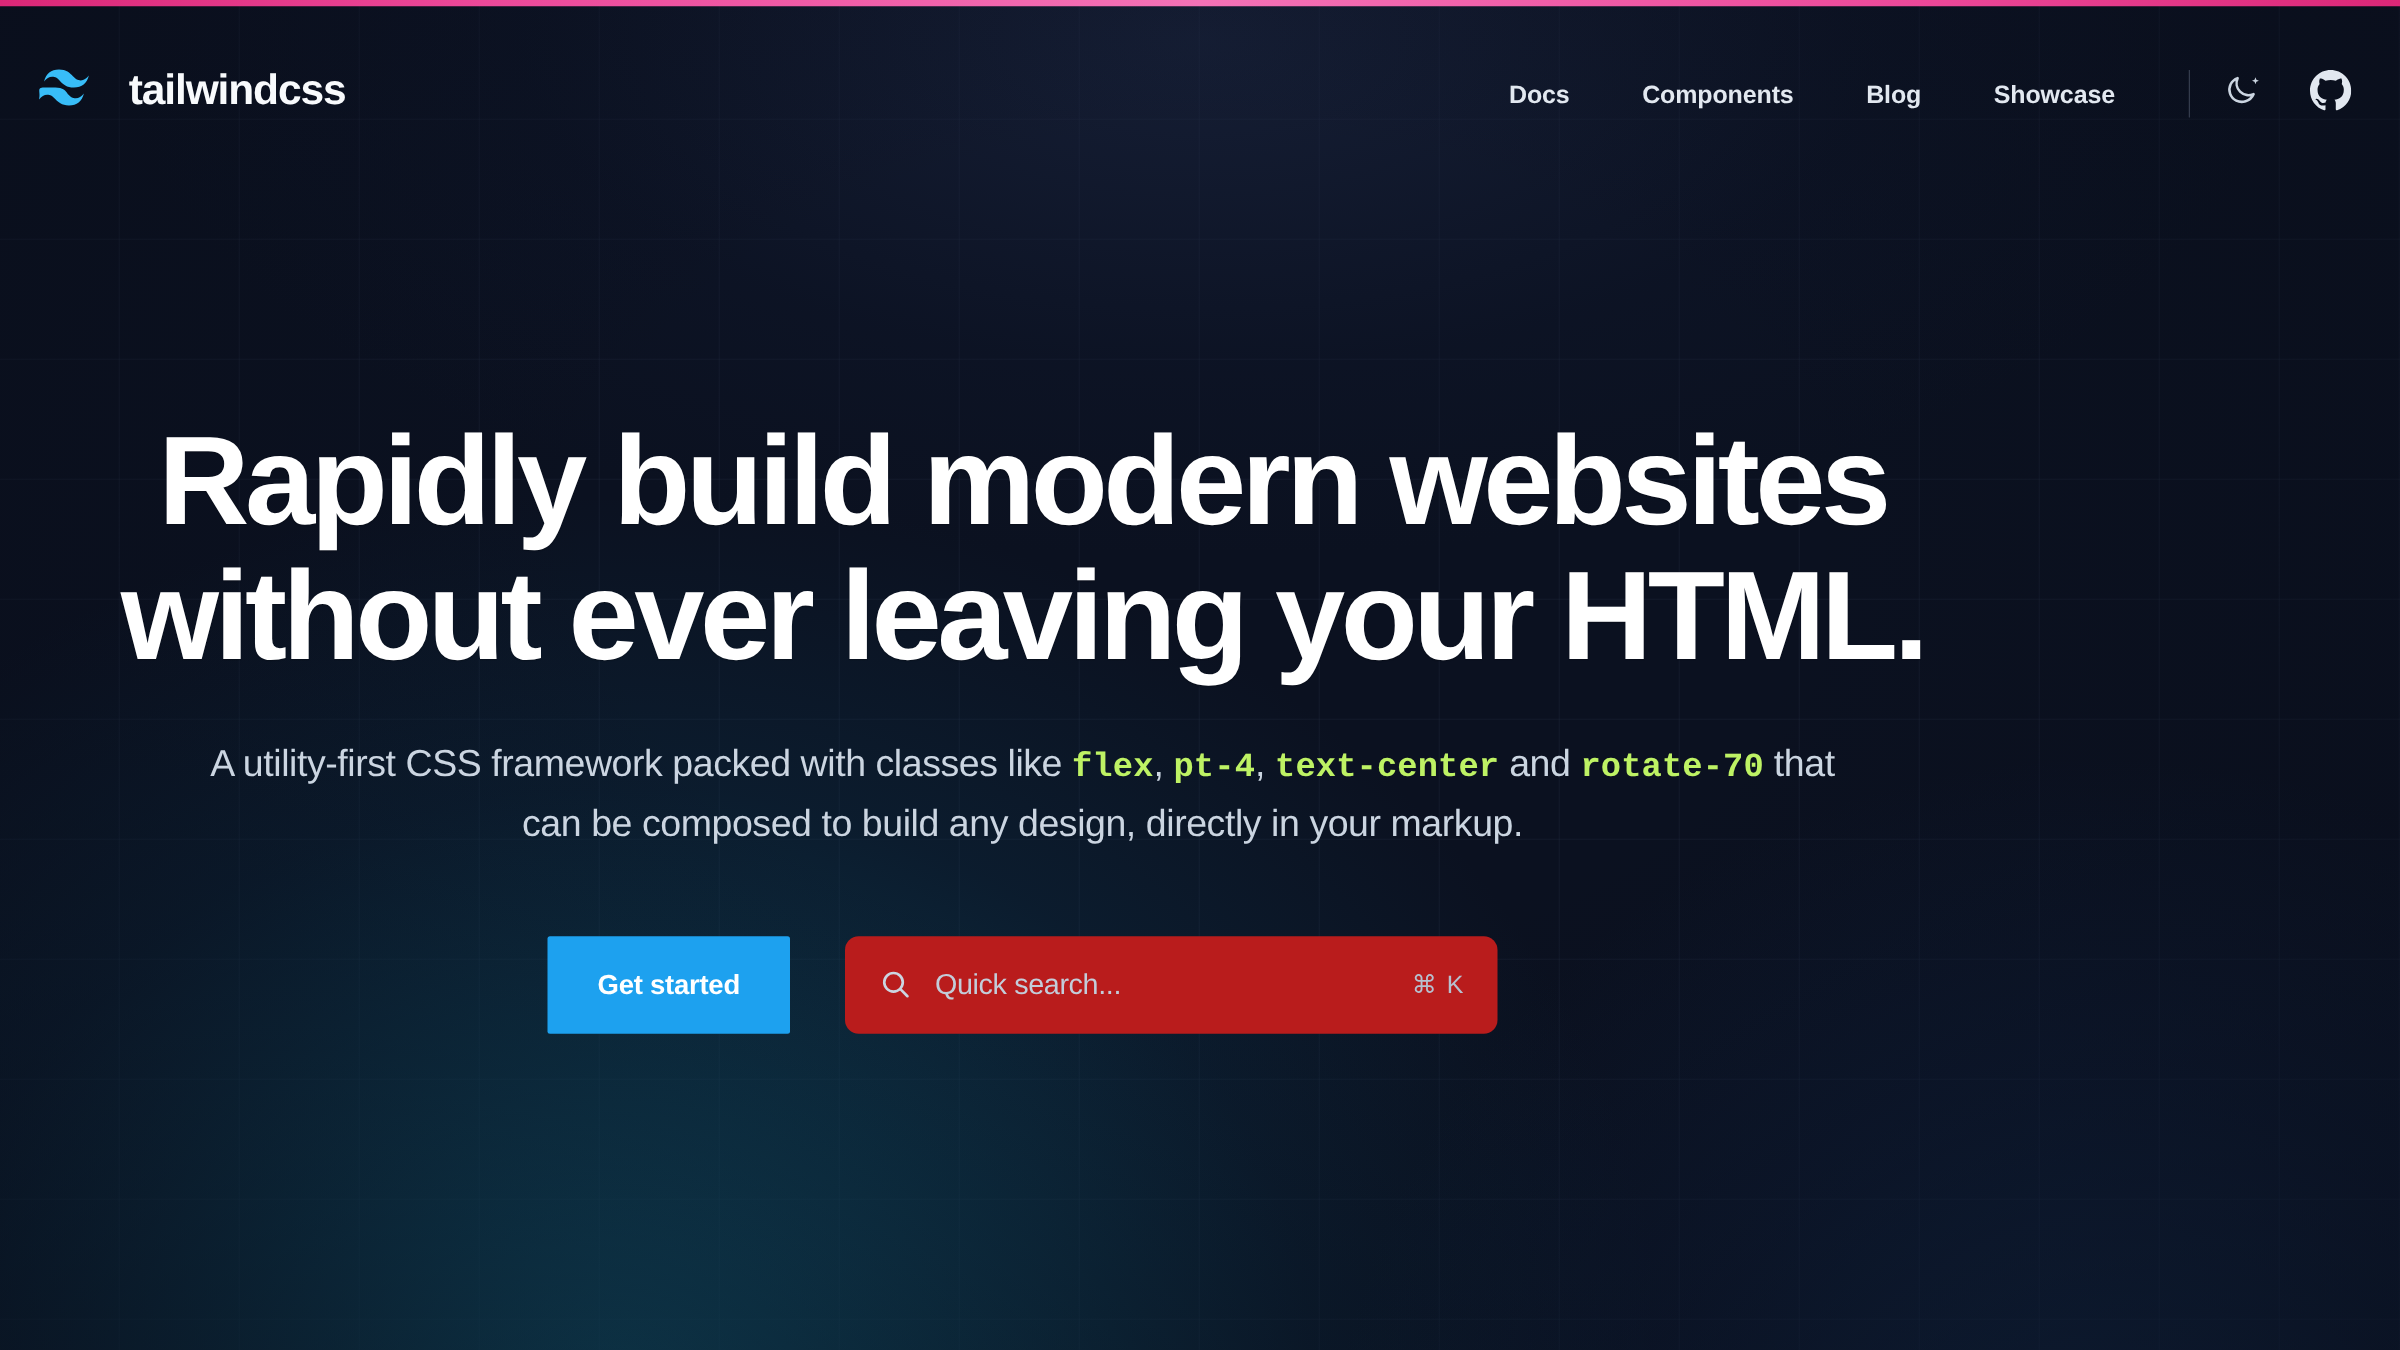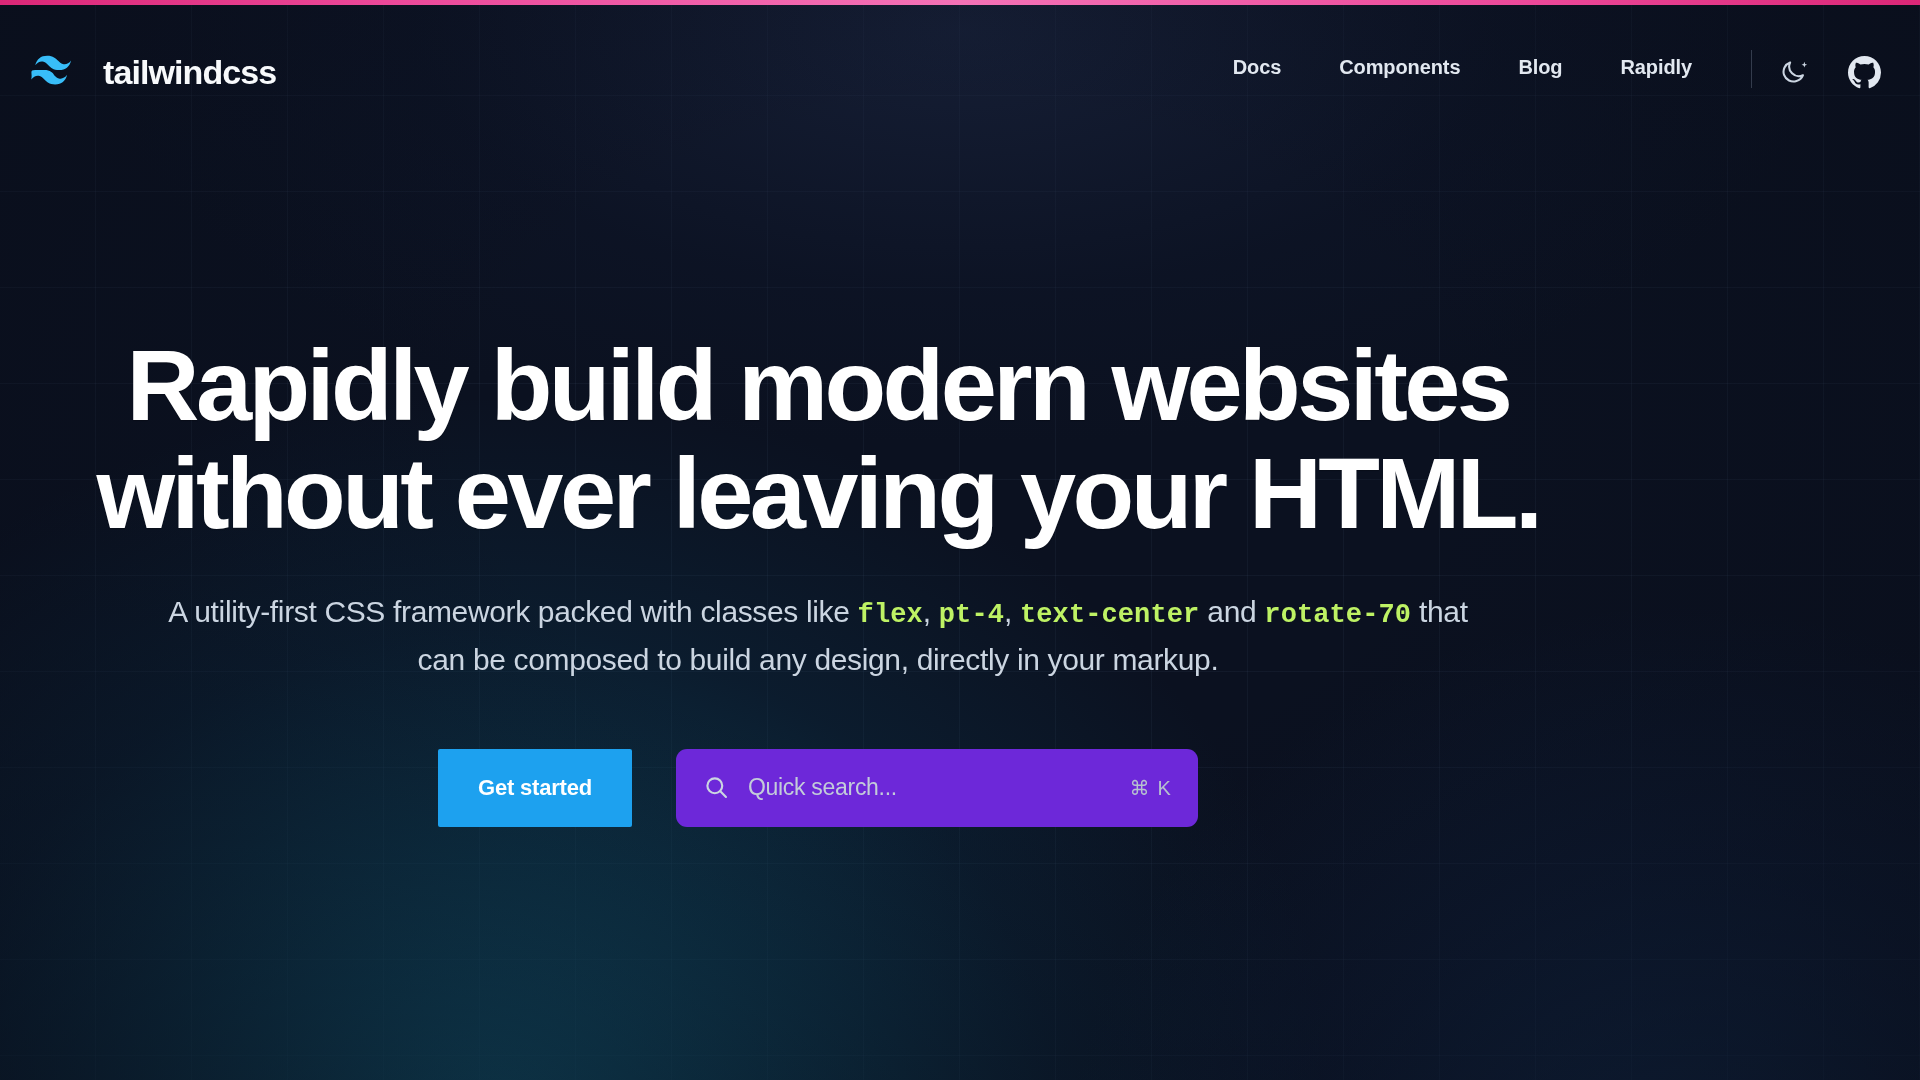--- a/index.html
+++ b/index.html
@@ -100,21 +100,21 @@
     color:#f8fafc;
     font-size:34px;
     font-weight:700;
     letter-spacing:-0.9px;
     line-height:1;
     white-space:nowrap;
   }
 
   #primary-nav {
     margin-left:auto;
-    display:flex; align-items:flex-start;
+    display:flex; align-items:flex-end;
     gap:0;
   }
   .nav-link {
     color:#e2e8f0;
     font-size:20px;
     font-weight:700;
     text-decoration:none;
     letter-spacing:-0.1px;
     padding:6px 29px;
     white-space:nowrap;
@@ -188,21 +188,21 @@
     border-radius:2px;
     height:78px;
     padding:0 40px;
     cursor:pointer;
     display:flex; align-items:center; justify-content:center;
     font-family:"Liberation Sans", sans-serif;
   }
 
   #quick-search-box {
     width:522px; height:78px;
-    background:#6d28d9;
+    background:#b91c1c;
     border-radius:11px;
     display:flex; align-items:center;
     padding:0 26px 0 27px;
     cursor:text;
     gap:18px;
   }
   #search-icon { flex:none; color:#cbd5e1; display:block; }
   #search-placeholder {
     color:#c3ccd9;
     font-size:23px;
@@ -240,21 +240,21 @@
           <path fill="#38bdf8" d="M13.5 0C7.5 0 3.75 3 2.25 9c2.25-3 4.875-4.125 7.875-3.375 1.712.428 2.936 1.67 4.291 3.045C16.624 10.91 19.17 13.5 24.75 13.5c6 0 9.75-3 11.25-9-2.25 3-4.875 4.125-7.875 3.375-1.712-.428-2.936-1.67-4.291-3.045C21.626 2.59 19.08 0 13.5 0ZM2.25 13.5C-3.75 13.5 0 16.5-1.5 22.5c2.25-3 4.875-4.125 7.875-3.375 1.712.428 2.936 1.67 4.291 3.045C12.874 24.41 15.42 27 21 27c6 0 9.75-3 11.25-9-2.25 3-4.875 4.125-7.875 3.375-1.712-.428-2.936-1.67-4.291-3.045C18.876 16.09 16.33 13.5 10.75 13.5h-8.5Z" transform="translate(4 1) scale(0.88)"></path>
         </svg>
         <span class="brand-word">tailwindcss</span>
       </a>
 
       <nav id="primary-nav">
 
         <a class="nav-link" href="#">Docs</a>
         <a class="nav-link" href="#">Components</a>
         <a class="nav-link" href="#">Blog</a>
-        <a class="nav-link" href="#">Rapidly</a>
+        <a class="nav-link" href="#">Showcase</a>
 
         <span class="nav-divider"></span>
 
         <button class="icon-btn" id="theme-toggle">
           <svg width="29" height="29" viewBox="0 0 24 24" fill="none" aria-hidden="true">
             <path d="M17.293 14.293A8 8 0 0 1 6.707 3.707 8.002 8.002 0 0 0 12 19a8.002 8.002 0 0 0 5.293-4.707Z" stroke="currentColor" stroke-width="1.7" stroke-linejoin="round" fill="none"></path>
             <path d="M18.5 3.2l.62 1.68 1.68.62-1.68.62-.62 1.68-.62-1.68-1.68-.62 1.68-.62.62-1.68Z" fill="currentColor"></path>
           </svg>
         </button>
 

